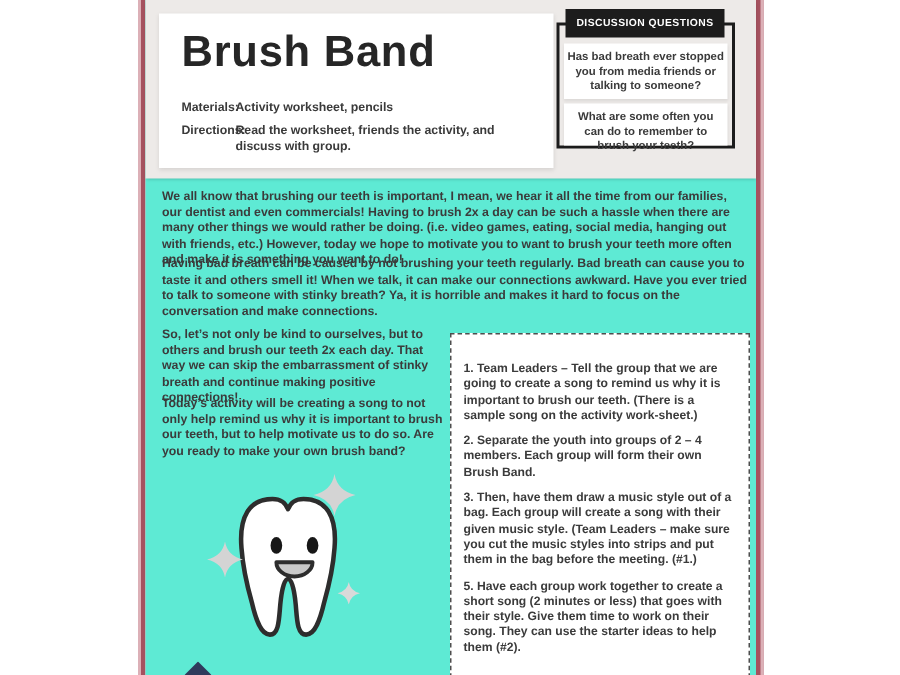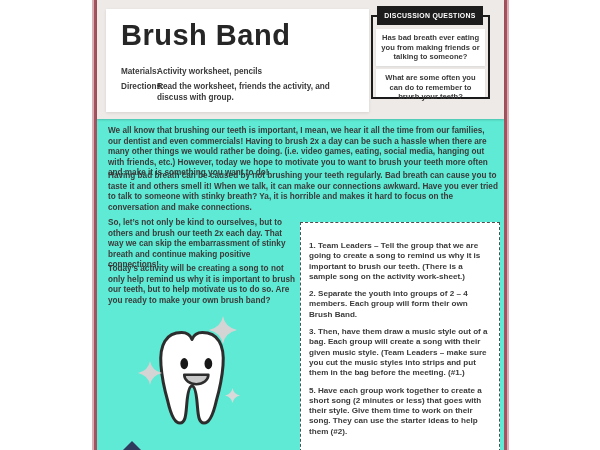--- a/index.html
+++ b/index.html
@@ -73,21 +73,21 @@
       <div class="meta-row" style="top:58px;">
         <span class="meta-label">Materials:</span><span class="meta-value">Activity worksheet, pencils</span>
       </div>
       <div class="meta-row" style="top:73px;">
         <span class="meta-label">Directions:</span><span class="meta-value">Read the worksheet, friends the activity, and discuss with group.</span>
       </div>
     </div>
 
     <div class="dq-outline"></div>
     <div class="black-bar dq-header">DISCUSSION QUESTIONS</div>
-    <div class="dq-card dq-card-1">Has bad breath ever eating you from making friends or talking to someone?</div>
+    <div class="dq-card dq-card-1">Has bad breath ever stopped you from media friends or talking to someone?</div>
     <div class="dq-card dq-card-2">What are some often you can do to remember to brush your teeth?</div>
 
     <div class="para para-1">We all know that brushing our teeth is important, I mean, we hear it all the time from our families, our dentist and even commercials! Having to brush 2x a day can be such a hassle when there are many other things we would rather be doing. (i.e. video games, eating, social media, hanging out with friends, etc.) However, today we hope to motivate you to want to brush your teeth more often and make it is something you want to do!</div>
     <div class="para para-2">Having bad breath can be caused by not brushing your teeth regularly. Bad breath can cause you to taste it and others smell it! When we talk, it can make our connections awkward. Have you ever tried to talk to someone with stinky breath? Ya, it is horrible and makes it hard to focus on the conversation and make connections.</div>
     <div class="para para-3">So, let’s not only be kind to ourselves, but to others and brush our teeth 2x each day. That way we can skip the embarrassment of stinky breath and continue making positive connections!</div>
     <div class="para para-4">Today’s activity will be creating a song to not only help remind us why it is important to brush our teeth, but to help motivate us to do so. Are you ready to make your own brush band?</div>
 
     <div class="ai-box"></div>
     <div class="ai-steps">
       <div class="ai-step">1. Team Leaders – Tell the group that we are going to create a song to remind us why it is important to brush our teeth. (There is a sample song on the activity work-sheet.)</div>

